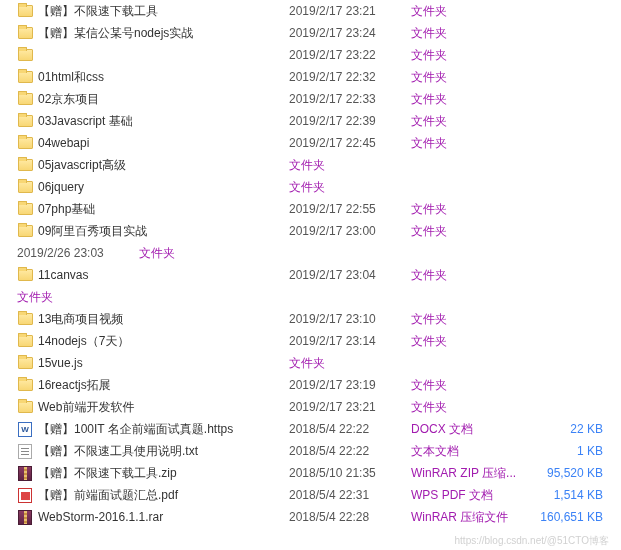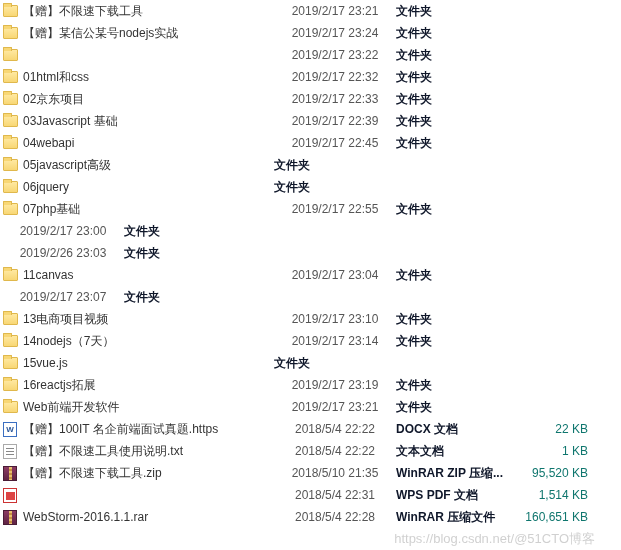--- a/index.html
+++ b/index.html
@@ -8,42 +8,42 @@
     font-size: 12px;
     background: #ffffff;
     color: #333333;
     width: 621px;
   }
   .file-list { width: 100%; }
   .row {
     display: flex;
     align-items: center;
     height: 22px;
-    padding-left: 2px;
+    padding-left: 17px;
     white-space: nowrap;
   }
   .icon {
     width: 16px;
     height: 16px;
     margin-right: 5px;
     flex-shrink: 0;
     display: inline-flex;
     align-items: center;
     justify-content: center;
   }
   .col-name { width: 272px; overflow: hidden; text-overflow: ellipsis; display: flex; align-items: center; }
-  .col-date { width: 122px; color: #555; text-align: center; }
-  .col-type { width: 120px; color: #0f172a; overflow: hidden; text-overflow: ellipsis; font-weight: bold; }
-  .col-size { width: 80px; text-align: right; color: #0f766e; padding-right: 8px; }
+  .col-date { width: 122px; color: #555; }
+  .col-type { width: 120px; color: #a21caf; overflow: hidden; text-overflow: ellipsis; }
+  .col-size { width: 80px; text-align: right; color: #3b82f6; padding-right: 8px; }
   .watermark {
     position: fixed;
-    right: 26px;
+    right: 12px;
     bottom: 2px;
     color: rgba(150,150,150,0.45);
-    font-size: 13px;
+    font-size: 10px;
     pointer-events: none;
   }
   
   .ico-folder {
     width: 15px; height: 12px;
     background: linear-gradient(#FFE9A2, #F8D775);
     border: 1px solid #E0B84C;
     border-radius: 1px;
     position: relative;
   }
@@ -212,20 +212,26 @@
         <span class="icon">
           <span class="ico-folder"></span>
         </span>
         <span>07php基础</span>
       </div>
       <div class="col-date">2019/2/17 22:55</div>
       <div class="col-type">文件夹</div>
       <div class="col-size"></div>
     </div>
     <div class="row">
+      <div class="col-name">
+        <span class="icon">
+          <span class="ico-folder"></span>
+        </span>
+        <span>09阿里百秀项目实战</span>
+      </div>
       <div class="col-date">2019/2/17 23:00</div>
       <div class="col-type">文件夹</div>
       <div class="col-size"></div>
     </div>
     <div class="row">
       <div class="col-date">2019/2/26 23:03</div>
       <div class="col-type">文件夹</div>
       <div class="col-size"></div>
     </div>
     <div class="row">
@@ -233,21 +239,20 @@
         <span class="icon">
           <span class="ico-folder"></span>
         </span>
         <span>11canvas</span>
       </div>
       <div class="col-date">2019/2/17 23:04</div>
       <div class="col-type">文件夹</div>
       <div class="col-size"></div>
     </div>
     <div class="row">
-      <div class="col-date">2019/2/17 23:07</div>
       <div class="col-type">文件夹</div>
       <div class="col-size"></div>
     </div>
     <div class="row">
       <div class="col-name">
         <span class="icon">
           <span class="ico-folder"></span>
         </span>
         <span>13电商项目视频</span>
       </div>
@@ -329,20 +334,21 @@
       </div>
       <div class="col-date">2018/5/10 21:35</div>
       <div class="col-type">WinRAR ZIP 压缩...</div>
       <div class="col-size">95,520 KB</div>
     </div>
     <div class="row">
       <div class="col-name">
         <span class="icon">
           <span class="ico-pdf"></span>
         </span>
+        <span>【赠】前端面试题汇总.pdf</span>
       </div>
       <div class="col-date">2018/5/4 22:31</div>
       <div class="col-type">WPS PDF 文档</div>
       <div class="col-size">1,514 KB</div>
     </div>
     <div class="row">
       <div class="col-name">
         <span class="icon">
           <span class="ico-rar"></span>
         </span>

